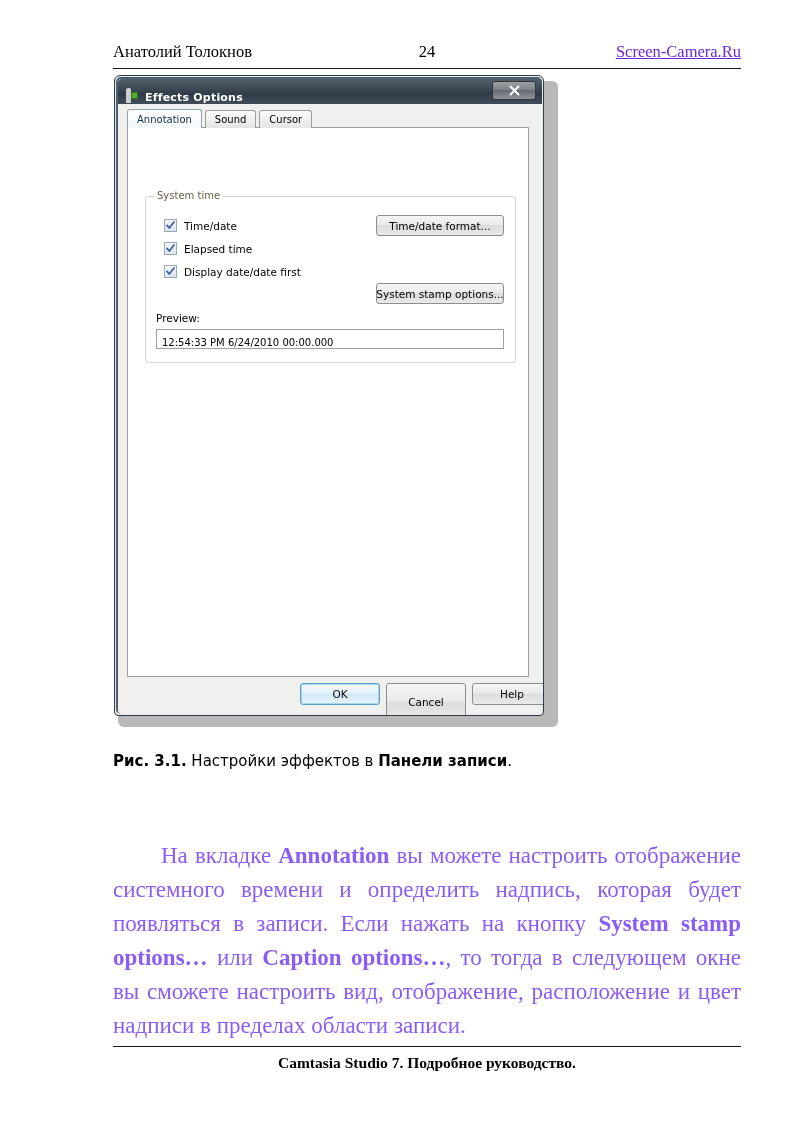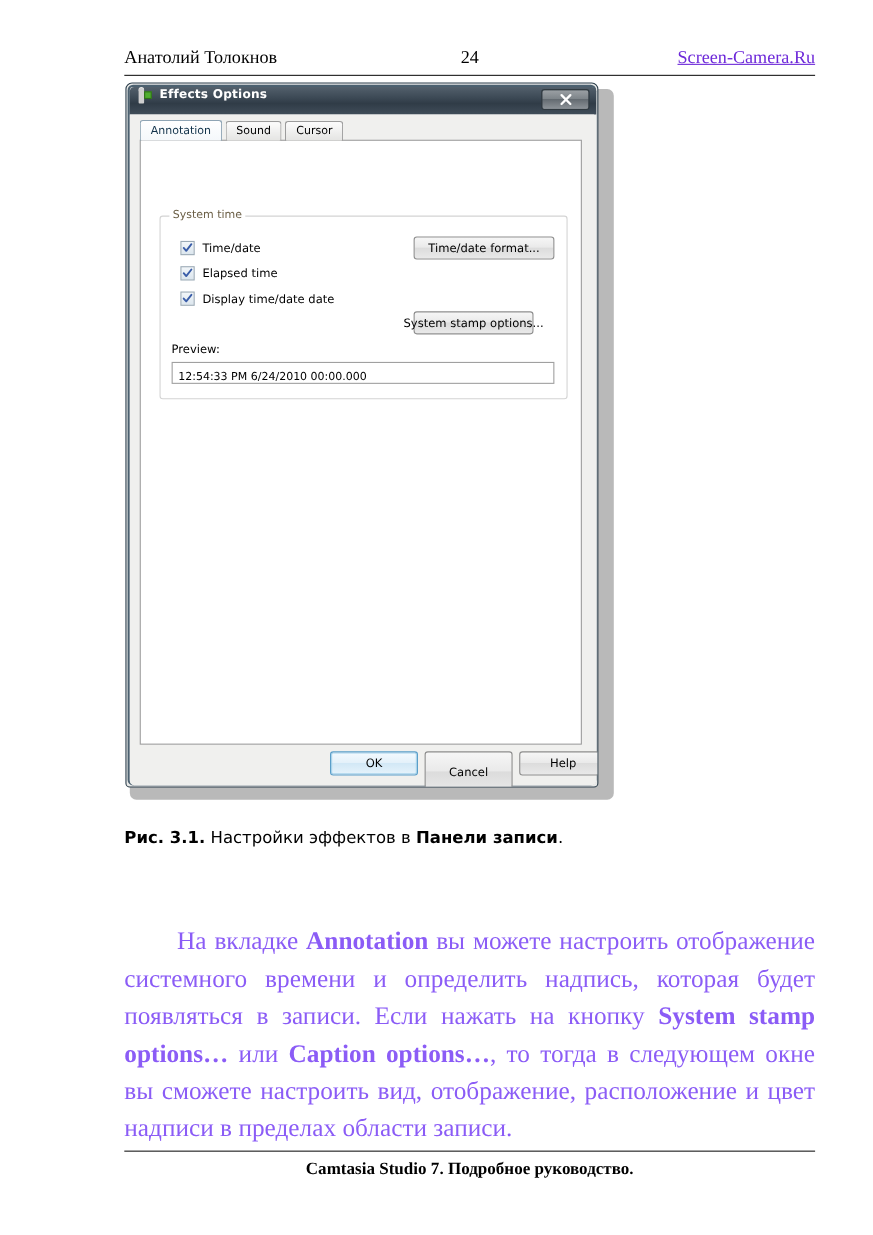--- a/index.html
+++ b/index.html
@@ -91,21 +91,21 @@
   
   .titlebar {
     position: absolute;
     left: 3px;
     top: 3px;
     width: 424px;
     height: 25px;
     background: linear-gradient(to bottom, #53606c 0%, #3d4a56 38%, #303c47 60%, #404d59 100%);
     border-radius: 4px 4px 0 0;
     display: flex;
-    align-items: flex-start;
+    align-items: flex-end;
   }
   .title-icon {
     width: 16px;
     height: 16px;
     margin-left: 5px;
     margin-right: 6px;
     position: relative;
     flex: 0 0 auto;
   }
   .title-icon .body {
@@ -439,28 +439,28 @@
           </span>
           <span class="cblabel">Elapsed time</span>
         </div>
 
         <div class="cbrow" style="left:18px; top:68px;">
           <span class="cbox">
             <svg width="11" height="11" viewBox="0 0 11 11">
               <path d="M2 5.4 L4.3 8 L9 2" stroke="#3a5da8" stroke-width="1.7" fill="none" stroke-linecap="round" stroke-linejoin="round"></path>
             </svg>
           </span>
-          <span class="cblabel">Display time/date date</span>
+          <span class="cblabel">Display date/date first</span>
         </div>
 
         <div class="pbtn" style="left:230px; top:18px; width:128px; height:21px;">
           <span>Time/date format...</span>
         </div>
 
-        <div class="pbtn" style="left:230px; top:86px; width:109px; height:21px;">
+        <div class="pbtn" style="left:230px; top:86px; width:128px; height:21px;">
           <span>System stamp options...</span>
         </div>
 
         <span class="plabel" style="left:10px; top:115px;">Preview:</span>
 
         <div class="textbox" style="left:10px; top:132px; width:348px; height:20px;">
           <span>12:54:33 PM 6/24/2010 00:00.000</span>
         </div>
       </div>
 

